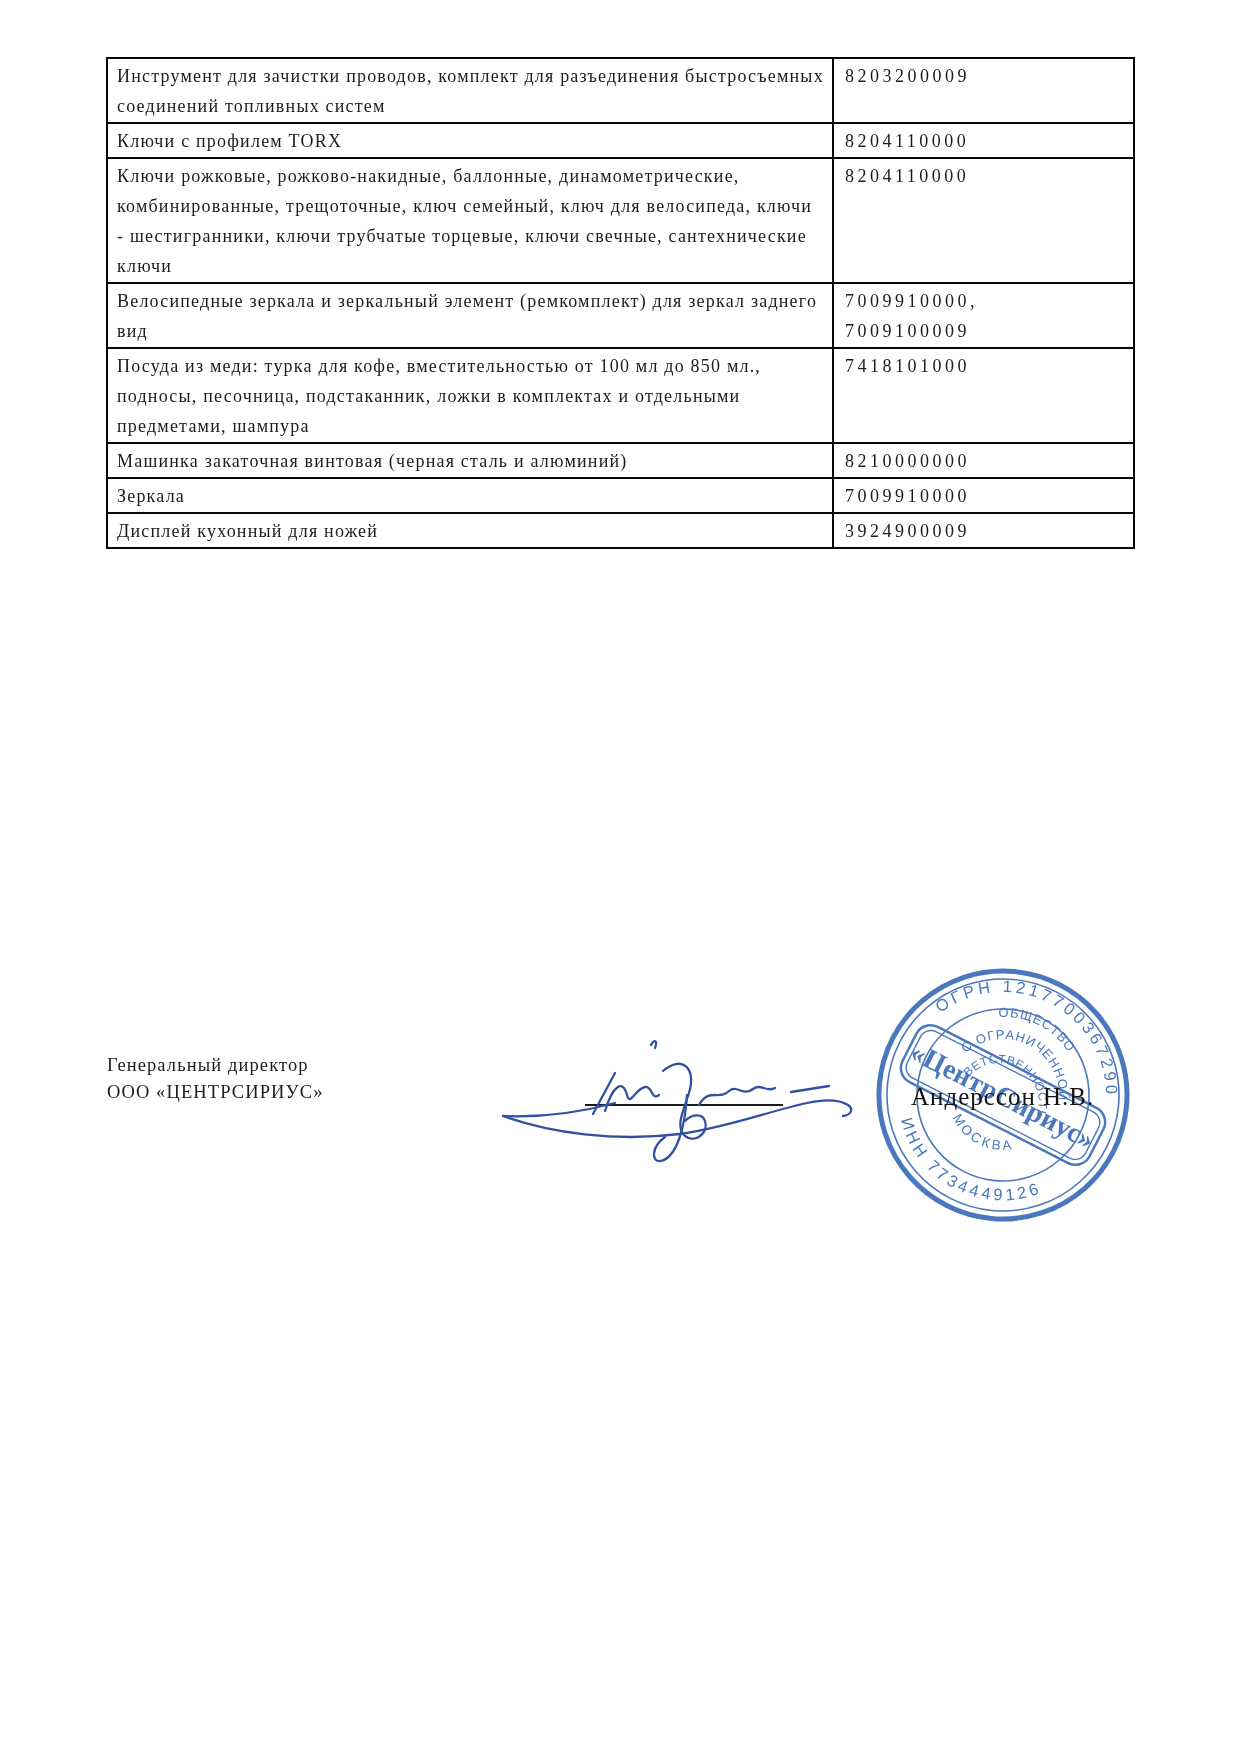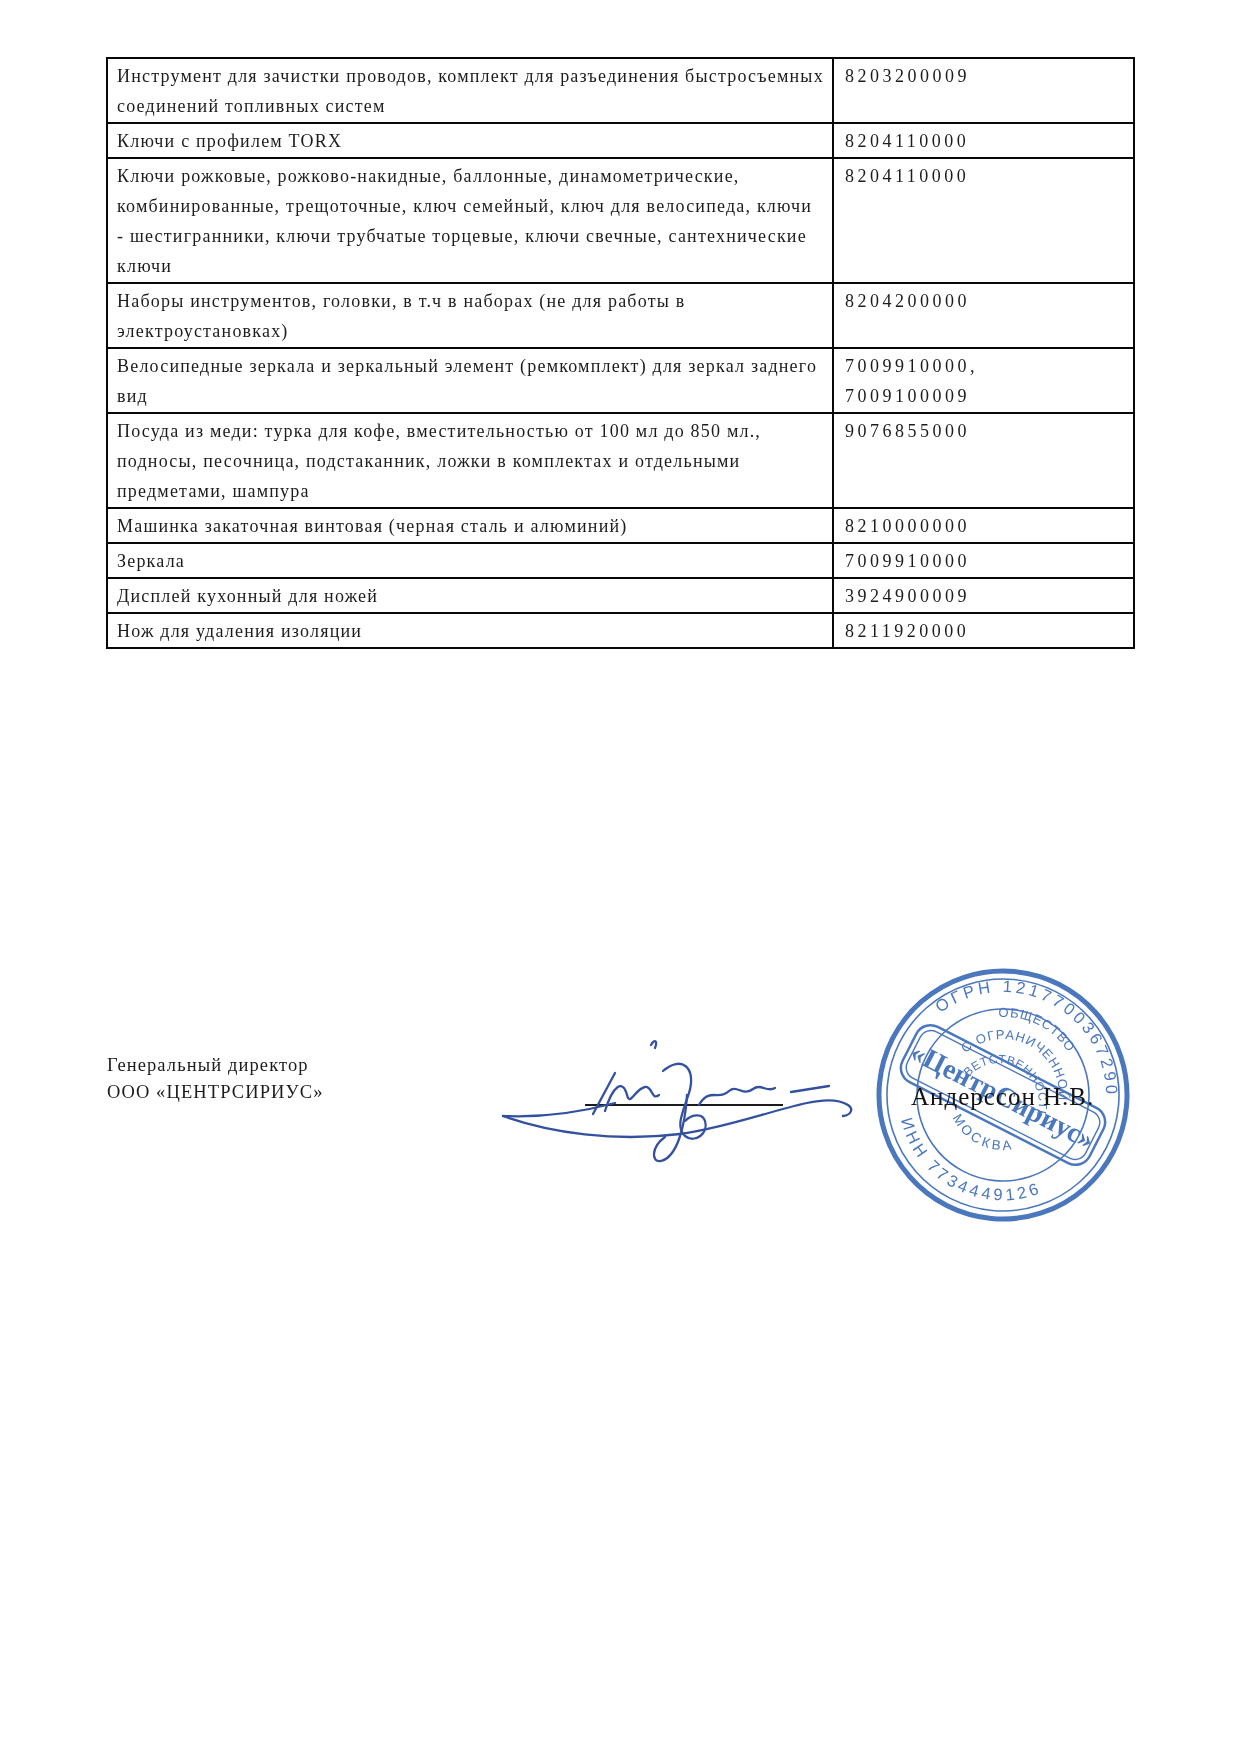--- a/index.html
+++ b/index.html
@@ -64,47 +64,39 @@
         </tr>
         <tr>
           <td class="c1">Ключи с профилем TORX</td>
           <td class="c2">8204110000</td>
         </tr>
         <tr>
           <td class="c1">Ключи рожковые, рожково-накидные, баллонные, динамометрические, комбинированные, трещоточные, ключ семейный, ключ для велосипеда, ключи - шестигранники, ключи трубчатые торцевые, ключи свечные, сантехнические ключи</td>
           <td class="c2">8204110000</td>
         </tr>
         <tr>
-          <td class="c1">Наборы инструментов, головки, в т.ч в наборах (не для работы в электроустановках)</td>
-          <td class="c2">8204200000</td>
-        </tr>
-        <tr>
           <td class="c1">Велосипедные зеркала и зеркальный элемент (ремкомплект) для зеркал заднего вид</td>
           <td class="c2">7009910000,
 7009100009</td>
         </tr>
         <tr>
           <td class="c1">Посуда из меди: турка для кофе, вместительностью от 100 мл до 850 мл., подносы, песочница, подстаканник, ложки в комплектах и отдельными предметами, шампура</td>
-          <td class="c2">9076855000</td>
+          <td class="c2">7418101000</td>
         </tr>
         <tr>
           <td class="c1">Машинка закаточная винтовая (черная сталь и алюминий)</td>
           <td class="c2">8210000000</td>
         </tr>
         <tr>
           <td class="c1">Зеркала</td>
           <td class="c2">7009910000</td>
         </tr>
         <tr>
           <td class="c1">Дисплей кухонный для ножей</td>
           <td class="c2">3924900009</td>
-        </tr>
-        <tr>
-          <td class="c1">Нож для удаления изоляции</td>
-          <td class="c2">8211920000</td>
         </tr>
       </tbody>
   </table>
 
   <div class="para para-1">
 
   <div class="pline"></div>
       <div class="pline"></div>
       <div class="pline"></div>
     </div>

